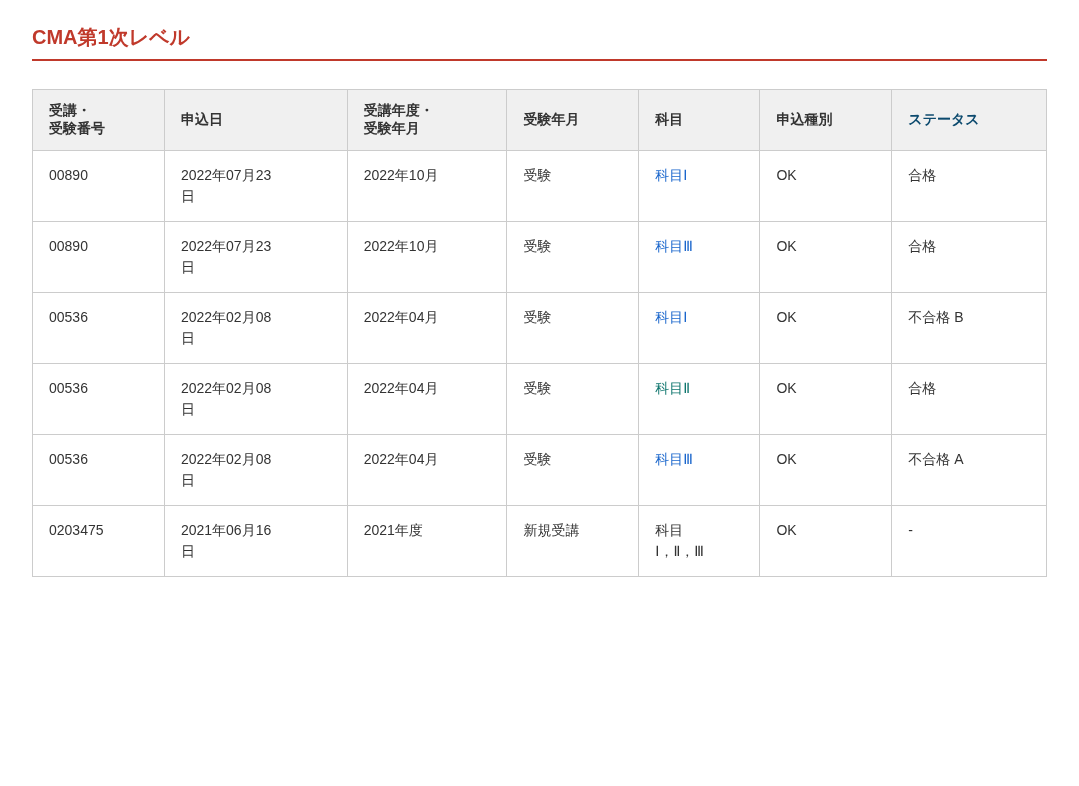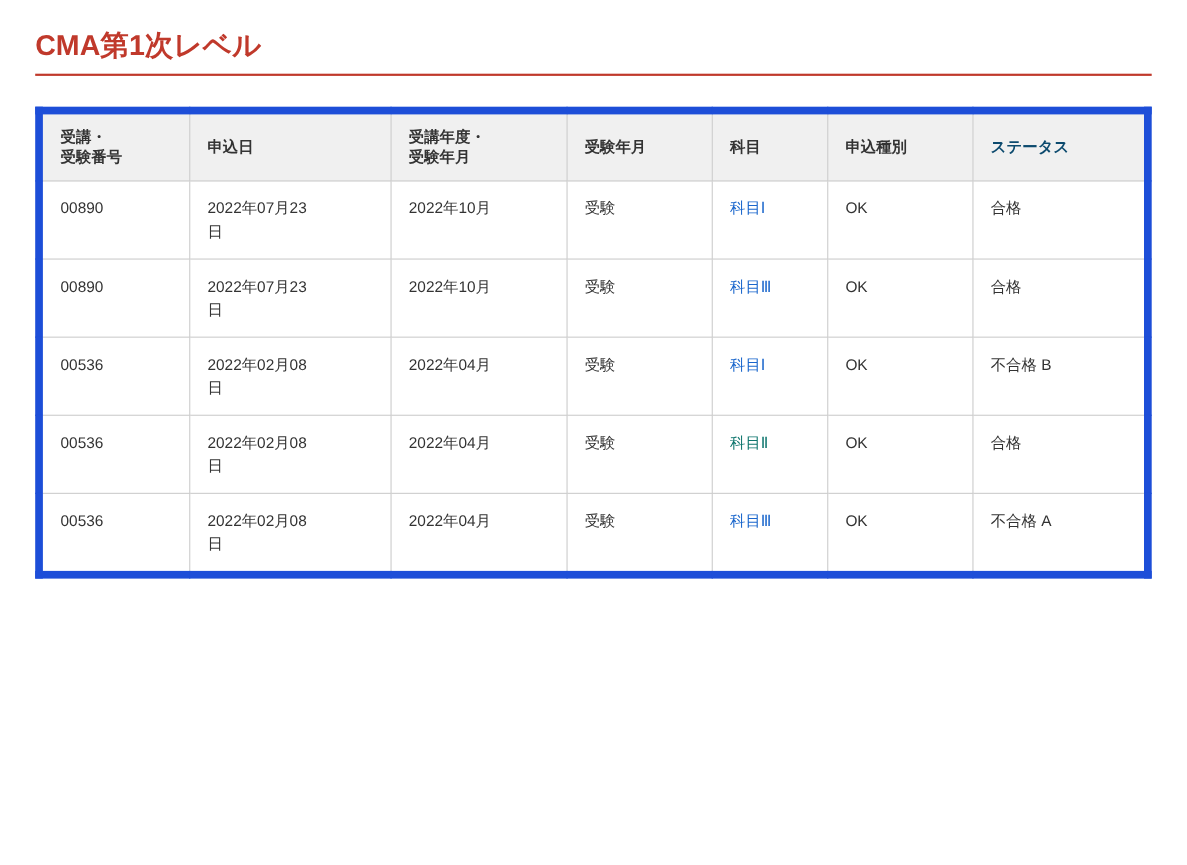--- a/index.html
+++ b/index.html
@@ -9,33 +9,33 @@
     }
     body {
       font-family: "Hiragino Kaku Gothic ProN", "Meiryo", "MS PGothic", sans-serif;
       font-size: 14px;
       color: #333;
       background: #fff;
       padding: 24px 32px;
     }
     .page-title {
       color: #c0392b;
-      font-size: 26px;
+      font-size: 20px;
       font-weight: bold;
       margin-bottom: 8px;
     }
     .title-divider {
       border: none;
       border-top: 2px solid #c0392b;
       margin-bottom: 24px;
     }
     table {
       width: 100%;
       border-collapse: collapse;
-      border: 7px solid #1d4ed8;
+      border: 1px solid #1d4ed8;
       margin-top: 28px;
     }
     thead tr {
       background-color: #f0f0f0;
     }
     th {
       padding: 12px 16px;
       text-align: left;
       font-weight: bold;
       border: 1px solid #ccc;
@@ -122,14 +122,23 @@
       </tr>
       <tr>
         <td>00536</td>
         <td>2022年02月08<br>日</td>
         <td>2022年04月</td>
         <td>受験</td>
         <td class="subject-link"><a style="color: rgb(26, 102, 204); text-decoration: none; cursor: pointer;">科目Ⅲ</a></td>
         <td>OK</td>
         <td>不合格 A</td>
       </tr>
+      <tr>
+        <td>0203475</td>
+        <td>2021年06月16<br>日</td>
+        <td>2021年度</td>
+        <td>新規受講</td>
+        <td>科目<br>Ⅰ，Ⅱ，Ⅲ</td>
+        <td>OK</td>
+        <td>-</td>
+      </tr>
     </tbody>
 </table>
 
 </body></html>

